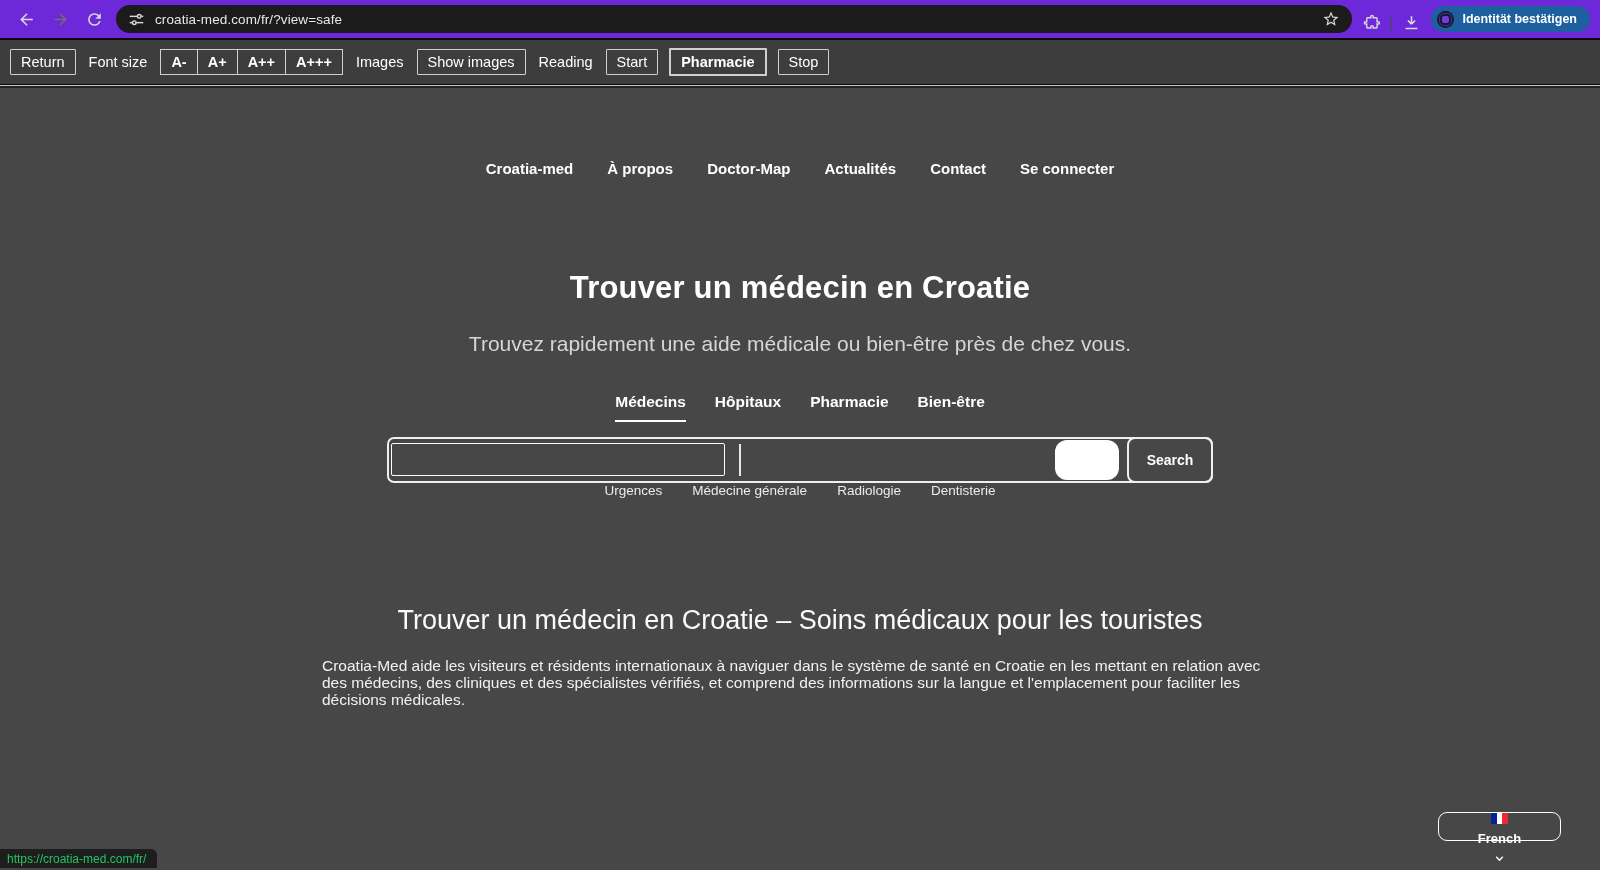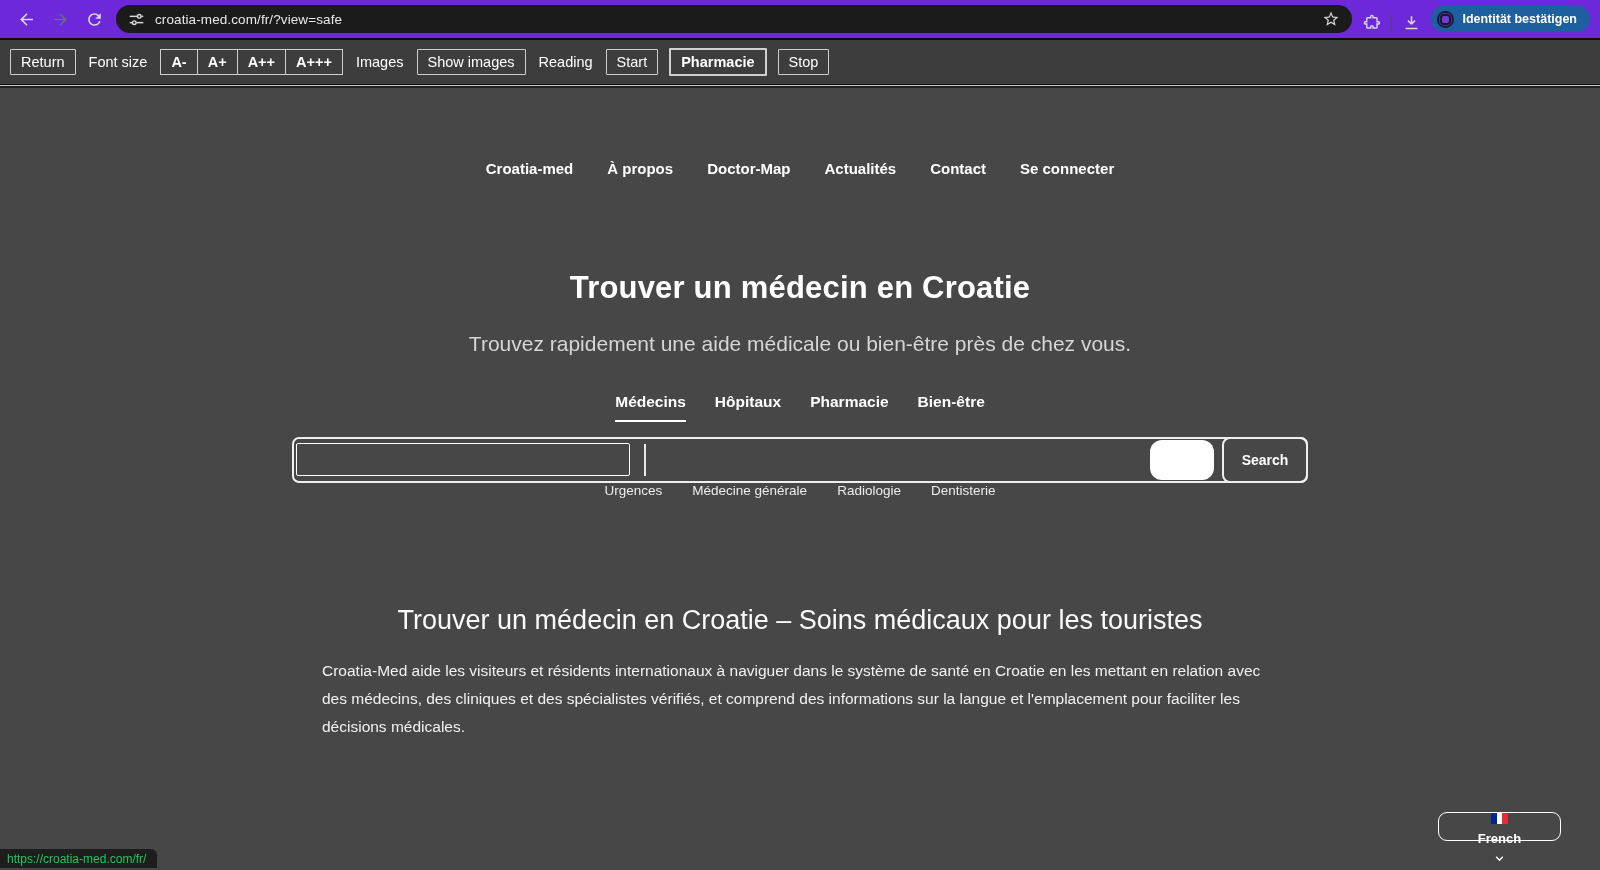--- a/index.html
+++ b/index.html
@@ -50,40 +50,40 @@
   .site-nav a { color:#fff; text-decoration:none; white-space:nowrap; }
 
   .h1 { margin-top:93px; text-align:center; font-size:31px; font-weight:700; letter-spacing:.2px; }
   .sub { margin-top:26px; text-align:center; font-size:21px; font-weight:400; color:#d6d6d6; }
 
   .tabs { margin-top:37px; display:flex; justify-content:center; gap:29px; }
   .tab { font-size:15.5px; font-weight:700; padding-bottom:9px; color:#fff; cursor:default;
          border-bottom:2.5px solid transparent; white-space:nowrap; }
   .tab.active { border-bottom-color:#fff; }
 
-  .search-wrap { position:relative; width:1016px; height:46px; margin:15px auto 0;
+  .search-wrap { position:relative; width:826px; height:46px; margin:15px auto 0;
                  border:2px solid #efefef; border-radius:7px; }
   .search-input { position:absolute; left:2px; top:4px; width:334px; height:33px;
                   background:transparent; border:1.5px solid #fdfdfd; border-radius:2px;
                   color:#fff; font-size:15px; padding:0 9px; outline:none; font-family:inherit; }
   .search-div { position:absolute; left:350px; top:5px; width:1.5px; height:32px; background:#e6e6e6; }
   .location-input { position:absolute; left:358px; top:3px; width:358px; height:36px;
                     background:transparent; border:none; color:#fff; font-size:15px;
                     padding:0 9px; outline:none; font-family:inherit; }
   .locate-btn { position:absolute; right:92px; top:1px; width:64px; height:40px;
                 background:#fff; border:none; border-radius:12px; }
   .search-btn { position:absolute; right:-2px; top:-2px; height:46px; width:86px;
                 background:transparent; border:2px solid #efefef; border-radius:8px;
                 color:#fff; font-size:14px; font-weight:700; font-family:inherit; }
 
   .quick-links { display:flex; justify-content:center; gap:30px; }
   .quick-links a { color:#ececec; font-size:13.5px; text-decoration:none; white-space:nowrap; }
 
   .h2 { margin-top:107px; text-align:center; font-size:27px; font-weight:400; color:#fafafa; }
-  .para { width:956px; margin:21px auto 0; font-size:15.5px; line-height:28px; color:#f1f1f1; }
+  .para { width:956px; margin:21px auto 0; font-size:15.5px; line-height:17px; color:#f1f1f1; }
 
   
   .lang-select { position:absolute; right:39px; bottom:27px; height:29px; min-width:123px;
                  background:#474747; border:1.5px solid #fff; border-radius:9px;
                  display:flex; align-items:center; gap:7px; padding:0 9px; cursor:default;flex-direction:column; }
   .flag { width:17px; height:11px; border-radius:1.5px; flex:0 0 auto;
           background:linear-gradient(90deg,#002395 0 33%,#fff 33% 66%,#ED2939 66% 100%); }
   .lang-label { color:#fff; font-size:13px; font-weight:700; flex:1; }
   .lang-chevron { flex:0 0 auto; display:flex; }
 

